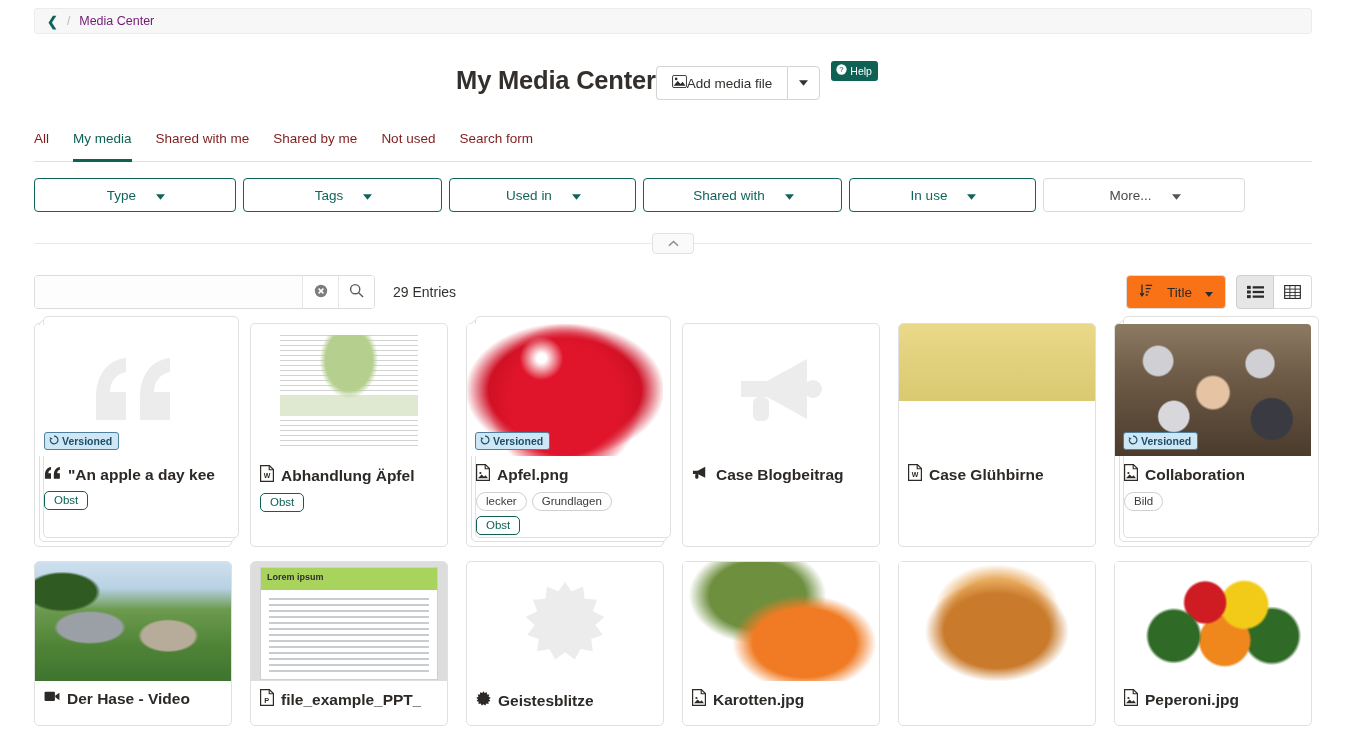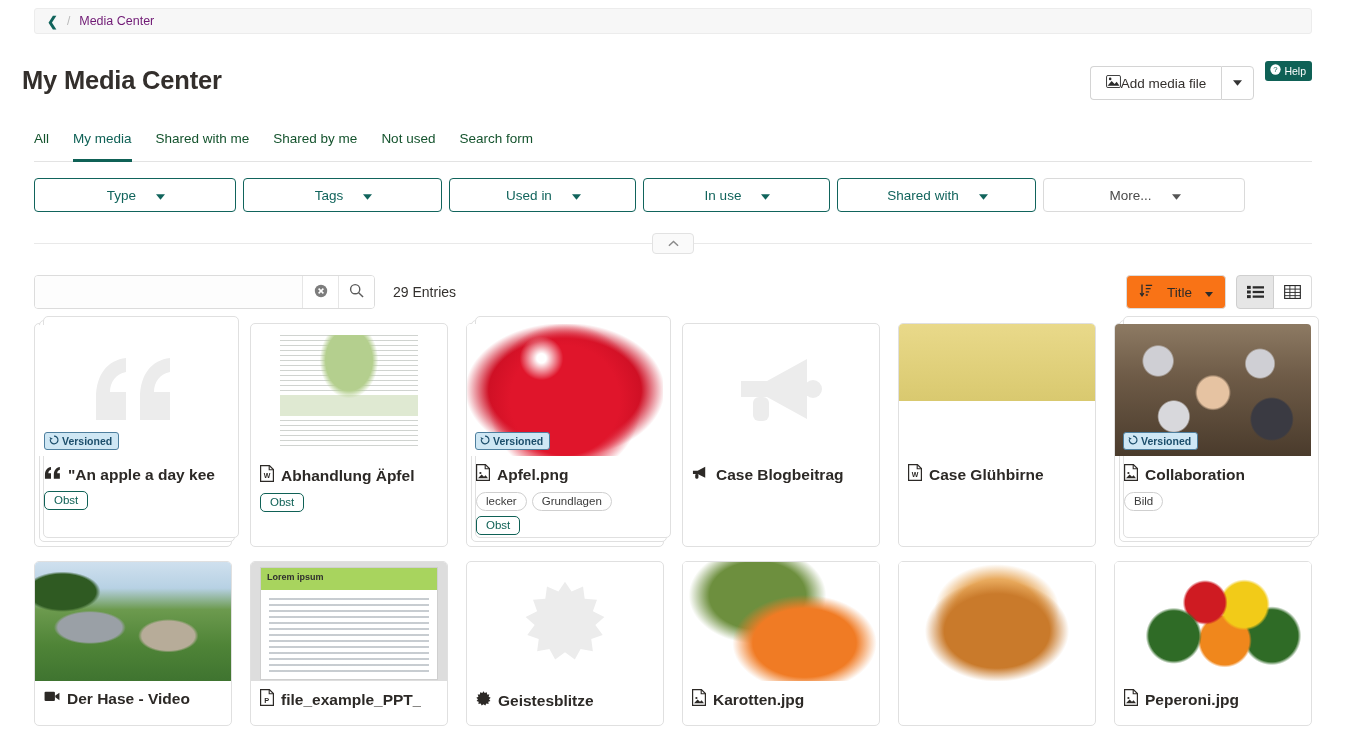--- a/index.html
+++ b/index.html
@@ -36,21 +36,21 @@
     font-size: 12.5px;
     text-decoration: none;
     cursor: pointer;
   }
 
   
   .page-head {
     margin: 32px 34px 0 22px;
     display: flex;
     align-items: flex-start;
-    justify-content: space-between;
+    justify-content: center;
     height: 46px;
   }
   .page-title {
     font-size: 25.5px;
     font-weight: bold;
     color: #332f2c;
     letter-spacing: -0.2px;
     line-height: 1.1;
   }
   .head-right { display: flex; align-items: flex-start; gap: 11px; }
@@ -96,21 +96,21 @@
   
   .tabs {
     margin: 19px 34px 0 34px;
     display: flex;
     gap: 0;
     border-bottom: 1px solid #e3e3e3;
     height: 31px;
   }
   .tab {
     font-size: 13.5px;
-    color: #14532d;
+    color: #7f1d1d;
     padding: 0 12px 9px 12px;
     cursor: pointer;
     position: relative;
     white-space: nowrap;
   }
   .tab:first-child { padding-left: 0; }
   .tab.active { color: #0f6156; }
   .tab.active::after {
     content: "";
     position: absolute;
@@ -497,28 +497,28 @@
     <span class="caret"><svg width="9" height="6" viewBox="0 0 10 6">
           <path d="M0 0 L10 0 L5 6 Z" fill="#11645c"></path>
         </svg></span>
   </button>
   <button class="filter-btn fw-usedin">
     <span>Used in</span>
     <span class="caret"><svg width="9" height="6" viewBox="0 0 10 6">
           <path d="M0 0 L10 0 L5 6 Z" fill="#11645c"></path>
         </svg></span>
   </button>
-  <button class="filter-btn fw-inuse">
-    <span>In use</span>
+  <button class="filter-btn fw-sharedwith">
+    <span>Shared with</span>
     <span class="caret"><svg width="9" height="6" viewBox="0 0 10 6">
           <path d="M0 0 L10 0 L5 6 Z" fill="#11645c"></path>
         </svg></span>
   </button>
-  <button class="filter-btn fw-sharedwith">
-    <span>Shared with</span>
+  <button class="filter-btn fw-inuse">
+    <span>In use</span>
     <span class="caret"><svg width="9" height="6" viewBox="0 0 10 6">
           <path d="M0 0 L10 0 L5 6 Z" fill="#11645c"></path>
         </svg></span>
   </button>
   <button class="filter-btn more">
     <span>More...</span>
     <span class="caret"><svg width="9" height="6" viewBox="0 0 10 6">
           <path d="M0 0 L10 0 L5 6 Z" fill="#555"></path>
         </svg></span>
   </button>

